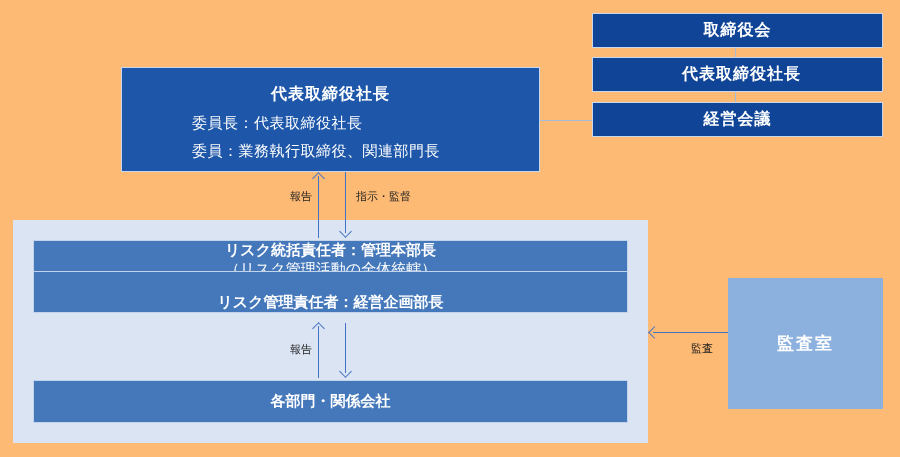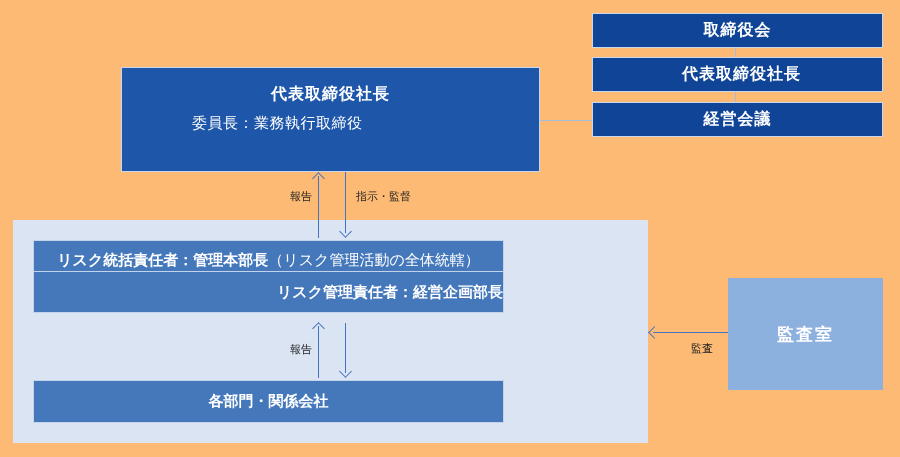--- a/index.html
+++ b/index.html
@@ -72,43 +72,44 @@
     top: 220px;
     width: 635px;
     height: 223px;
     background: #dae4f2;
   }
 
   
   .risk-bar {
     position: absolute;
     left: 33px;
-    width: 471px;
+    width: 595px;
     background: #4478bb;
     border: 1px solid #c3d3ea;
     box-sizing: border-box;
     color: #ffffff;
     font-size: 15px;
     display: flex;
     align-items: center;
     justify-content: center;
     white-space: nowrap;
+    flex-direction: column;
   }
   .risk-bar .b { font-weight: bold; }
   #risk-bar-1 { top: 240px; height: 40px; }
   #risk-bar-2 { top: 271px; height: 42px; justify-content: flex-end; }
   #risk-bar-3 { top: 380px; height: 43px; }
 
   
   #audit-box {
     position: absolute;
     left: 728px;
     top: 278px;
     width: 155px;
-    height: 112px;
+    height: 131px;
     background: #8db1de;
     color: #ffffff;
     font-size: 17px;
     font-weight: bold;
     display: flex;
     align-items: center;
     justify-content: center;
     letter-spacing: 2px;
   }
 
@@ -171,21 +172,22 @@
   </div>
   <div class="connector" style="left:735px; top:92px; width:1px; height:10px;"></div>
   <div class="dark-box" style="top:102px;">
     <span>経営会議</span>
   </div>
 
   <div class="connector" style="left:540px; top:120px; width:52px; height:1px;"></div>
 
   <div id="committee">
     <div class="title">代表取締役社長</div>
-    <div class="member-line">委員長：業務執行取締役</div>
+    <div class="member-line">委員長：代表取締役社長</div>
+    <div class="member-line">委員：業務執行取締役、関連部門長</div>
   </div>
 
   <div id="risk-container"></div>
 
   <div id="risk-bar-1" class="risk-bar">
     <span class="b">リスク統括責任者：管理本部長</span>
       <span>（リスク管理活動の全体統轄）</span>
   </div>
   <div id="risk-bar-2" class="risk-bar">
     <span class="b">リスク管理責任者：経営企画部長</span>

